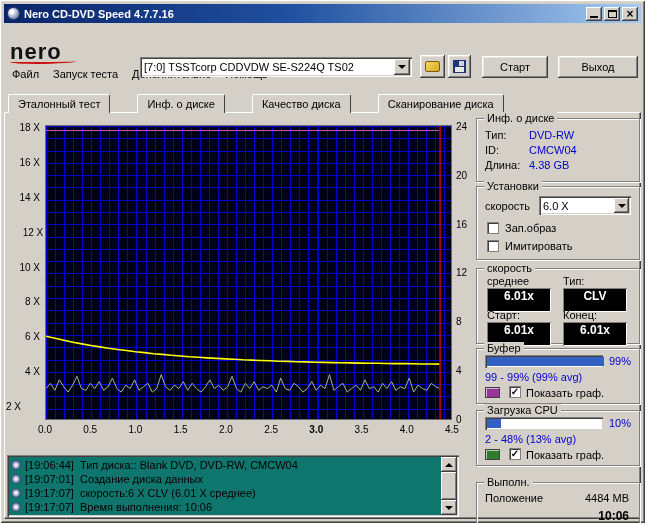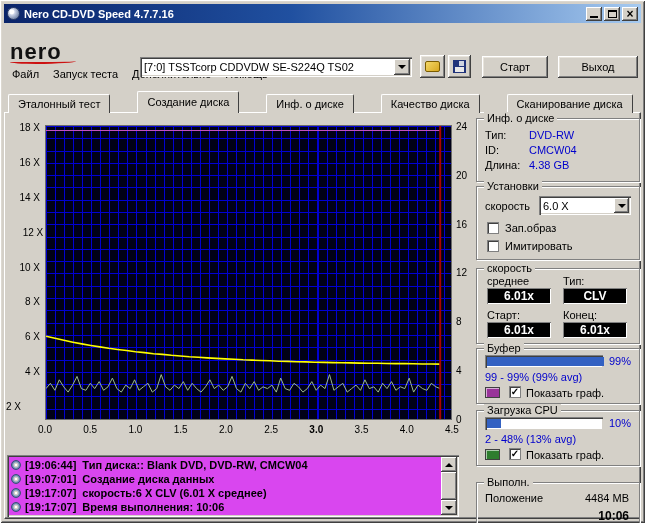--- a/index.html
+++ b/index.html
@@ -62,35 +62,35 @@
   
   .plot{position:absolute;left:45px;top:125px;width:407px;height:295px;z-index:5;
        border:1px solid #6a6a6a;}
   .ylab,.xlab{position:absolute;font-size:10px;color:#000;z-index:5;}
   
   .group{position:absolute;left:476px;width:164px;border:1px solid #808080;
        box-shadow:inset 1px 1px 0 #ffffff,1px 1px 0 #ffffff;z-index:5;}
   .group-title{position:absolute;top:-7px;left:7px;background:#d4d0c8;padding:0 3px;font-size:11px;}
   .g-label{position:absolute;color:#000;}
   .g-value{position:absolute;color:#0000cc;}
-  .lcd{position:absolute;width:64px;height:16px;background:#000;color:#fff;font-weight:bold;font-size:12px;
+  .lcd{position:absolute;width:64px;height:24px;background:#000;color:#fff;font-weight:bold;font-size:12px;
        text-align:center;line-height:16px;
        box-shadow:inset 1px 1px 0 #808080,inset -1px -1px 0 #fff;}
   .progress{position:absolute;width:118px;height:13px;background:#fff;
        box-shadow:inset 1px 1px 0 #808080,inset 2px 2px 0 #404040,inset -1px -1px 0 #d4d0c8;}
   .progress-fill{position:absolute;left:2px;top:2px;bottom:2px;background:#3361c2;}
   .cb{position:absolute;width:12px;height:12px;background:#fff;border:1px solid #808080;
       box-shadow:inset 1px 1px 0 #404040;display:flex;align-items:center;justify-content:center;
       font-size:10px;font-weight:bold;line-height:10px;color:#000;}
   .swatch{position:absolute;width:15px;height:11px;border:1px solid #404040;
       box-shadow:inset 1px 1px 0 rgba(255,255,255,.6);}
   
-  .log{position:absolute;left:7px;top:455px;width:452px;height:62px;background:#d946ef;z-index:5;
+  .log{position:absolute;left:7px;top:455px;width:452px;height:62px;background:#0f766e;z-index:5;
        box-shadow:inset 1px 1px 0 #808080,inset 2px 2px 0 #404040,inset -1px -1px 0 #ffffff,inset -2px -2px 0 #d4d0c8;
-       overflow:hidden;font-weight:bold;}
+       overflow:hidden;}
   .log-rows{position:absolute;left:3px;top:3px;right:20px;bottom:3px;}
   .log-row{height:14px;display:flex;align-items:center;white-space:nowrap;overflow:hidden;}
   .disc-icon{width:10px;height:10px;border-radius:50%;flex:none;margin:0 4px 0 1px;
        background:radial-gradient(circle,#ffffff 0 1px,#d4d0c8 1px 2px,#7f97c0 3px,#47608f 5px);border:1px solid #3a4f77;}
   .log-time{margin-right:6px;}
   .sb{position:absolute;top:2px;right:2px;bottom:2px;width:16px;background:#ece9e2;}
   .sb-btn{position:absolute;left:0;width:16px;height:15px;background:#d4d0c8;
        box-shadow:inset -1px -1px 0 #404040,inset 1px 1px 0 #ffffff,inset -2px -2px 0 #808080;
        display:flex;align-items:center;justify-content:center;}
   .sb-thumb{position:absolute;left:0;top:15px;bottom:15px;width:16px;background:#d4d0c8;
@@ -143,21 +143,20 @@
 
   <div class="btn" style="left:482px;top:56px;width:66px;height:22px;">
     <span>Старт</span>
   </div>
   <div class="btn" style="left:558px;top:56px;width:80px;height:22px;">
     <span>Выход</span>
   </div>
 
   <div class="tabs-row" id="tabs-row">
       <div class="tab">Эталонный тест</div>
-      <div class="tab active">Создание диска</div>
       <div class="tab">Инф. о диске</div>
       <div class="tab">Качество диска</div>
       <div class="tab">Сканирование диска</div>
     </div>
 
   <div class="content"></div>
 
   <div class="plot" id="plot" style="background: repeating-linear-gradient(to right, rgb(0, 0, 210) 0px, rgb(0, 0, 210) 1px, transparent 1px, transparent 9.05px), repeating-linear-gradient(rgb(0, 0, 210) 0px, rgb(0, 0, 210) 1px, transparent 1px, transparent 12.29px) rgb(0, 0, 22);">
     <svg id="chart-svg" width="405" height="293" viewBox="0 0 405 293" style="position:absolute;left:0;top:0;">
         <polyline points="0.0,210.3 9.0,212.3 17.9,214.3 26.9,216.2 35.8,217.9 44.8,219.5 53.8,220.9 62.7,222.3 71.7,223.5 80.6,224.5 89.6,225.8 98.5,226.6 107.5,227.7 116.5,228.4 125.4,229.3 134.4,230.0 143.3,230.7 152.3,231.2 161.3,231.9 170.2,232.4 179.2,232.9 188.1,233.3 197.1,233.8 206.1,234.1 215.0,234.5 224.0,234.8 232.9,235.2 241.9,235.4 250.9,235.7 259.8,235.9 268.8,236.2 277.7,236.4 286.7,236.6 295.6,236.8 304.6,236.9 313.6,237.1 322.5,237.3 331.5,237.3 340.4,237.5 349.4,237.6 358.4,237.6 367.3,237.8 376.3,238.0 385.2,238.0 394.2,238.1" fill="none" stroke="#ffff00" stroke-width="1.6" stroke-linejoin="round"></polyline>

